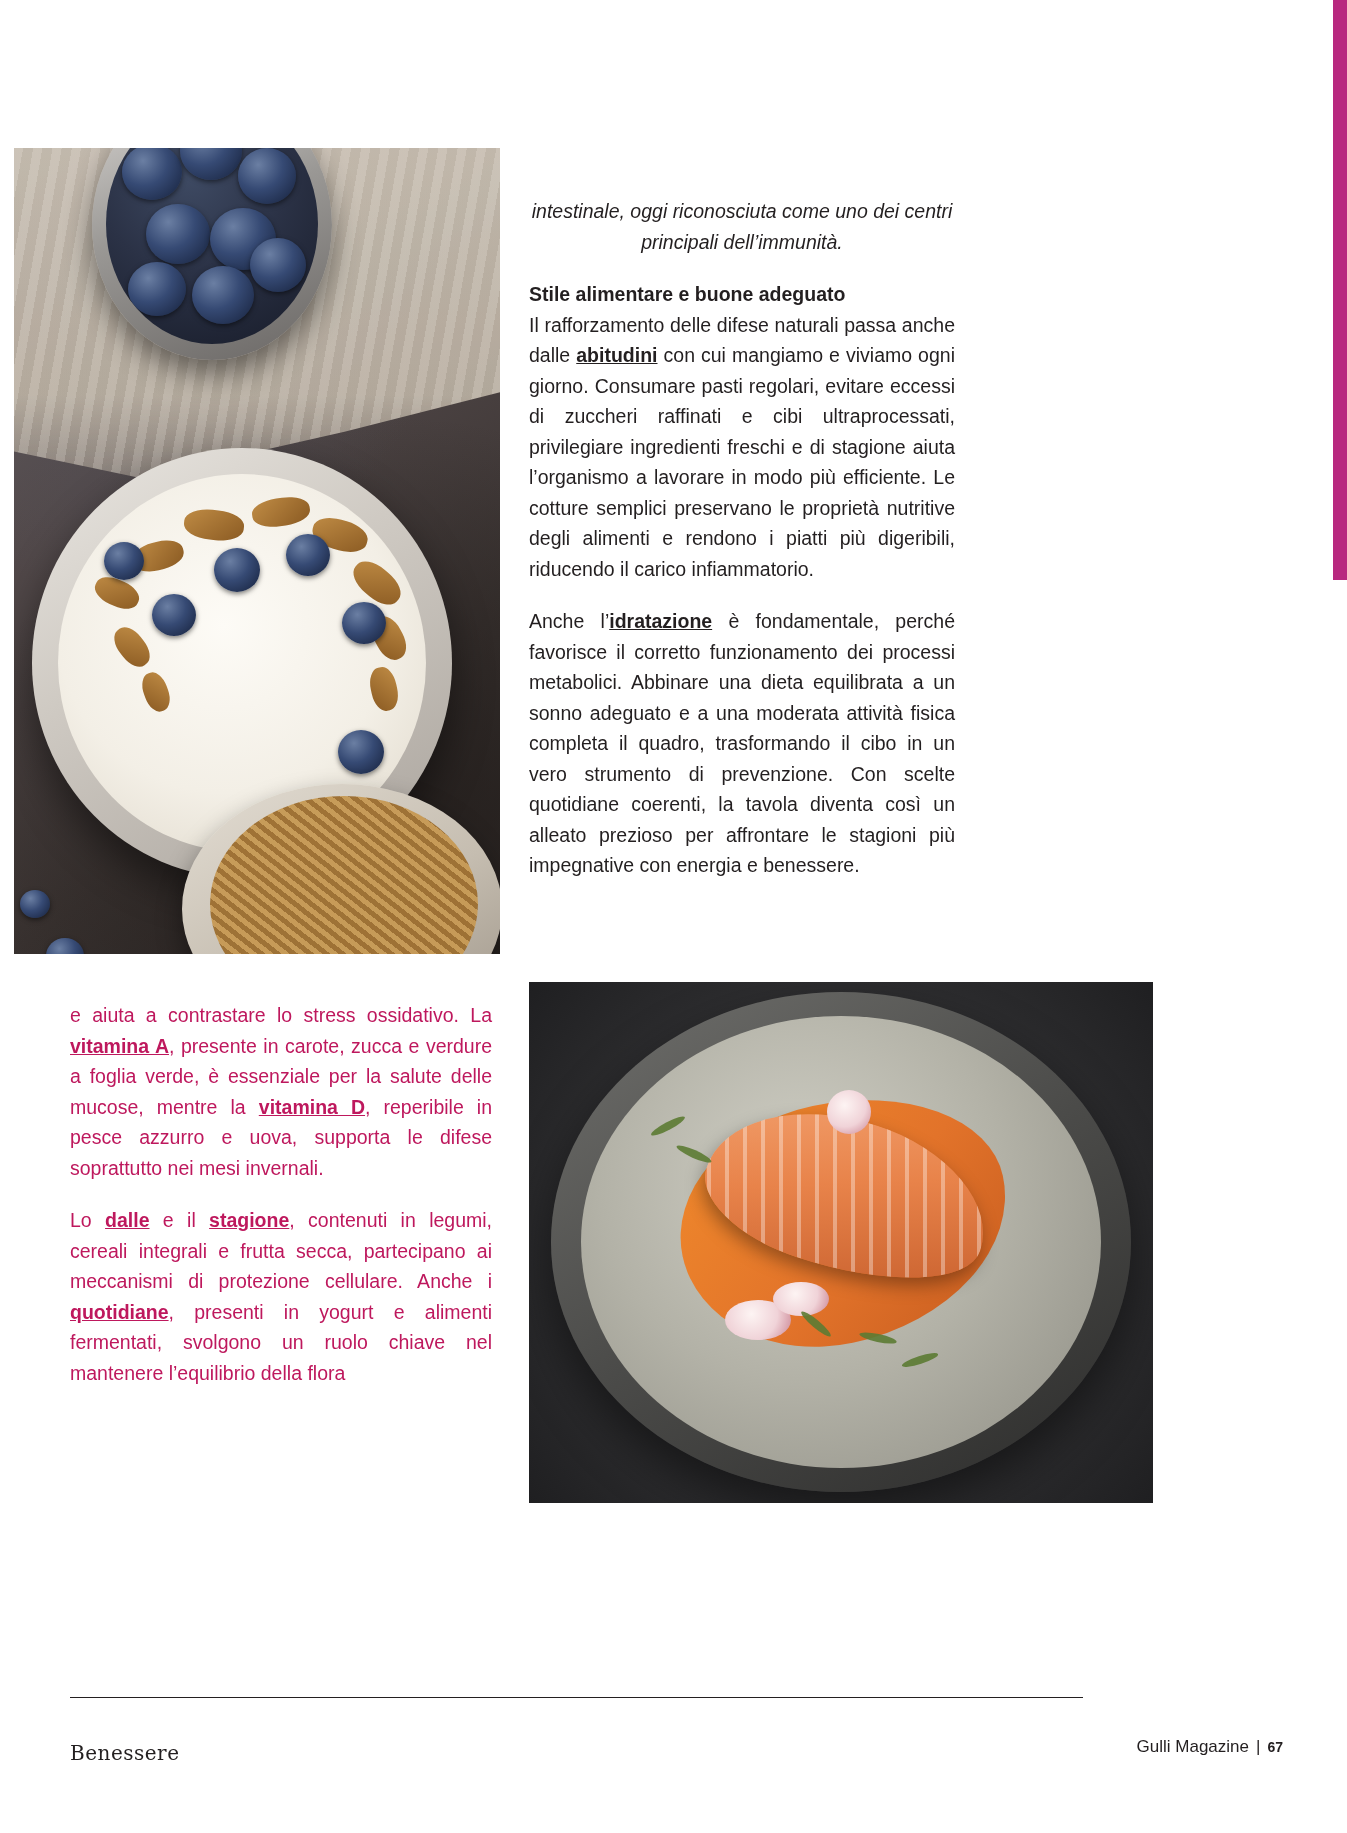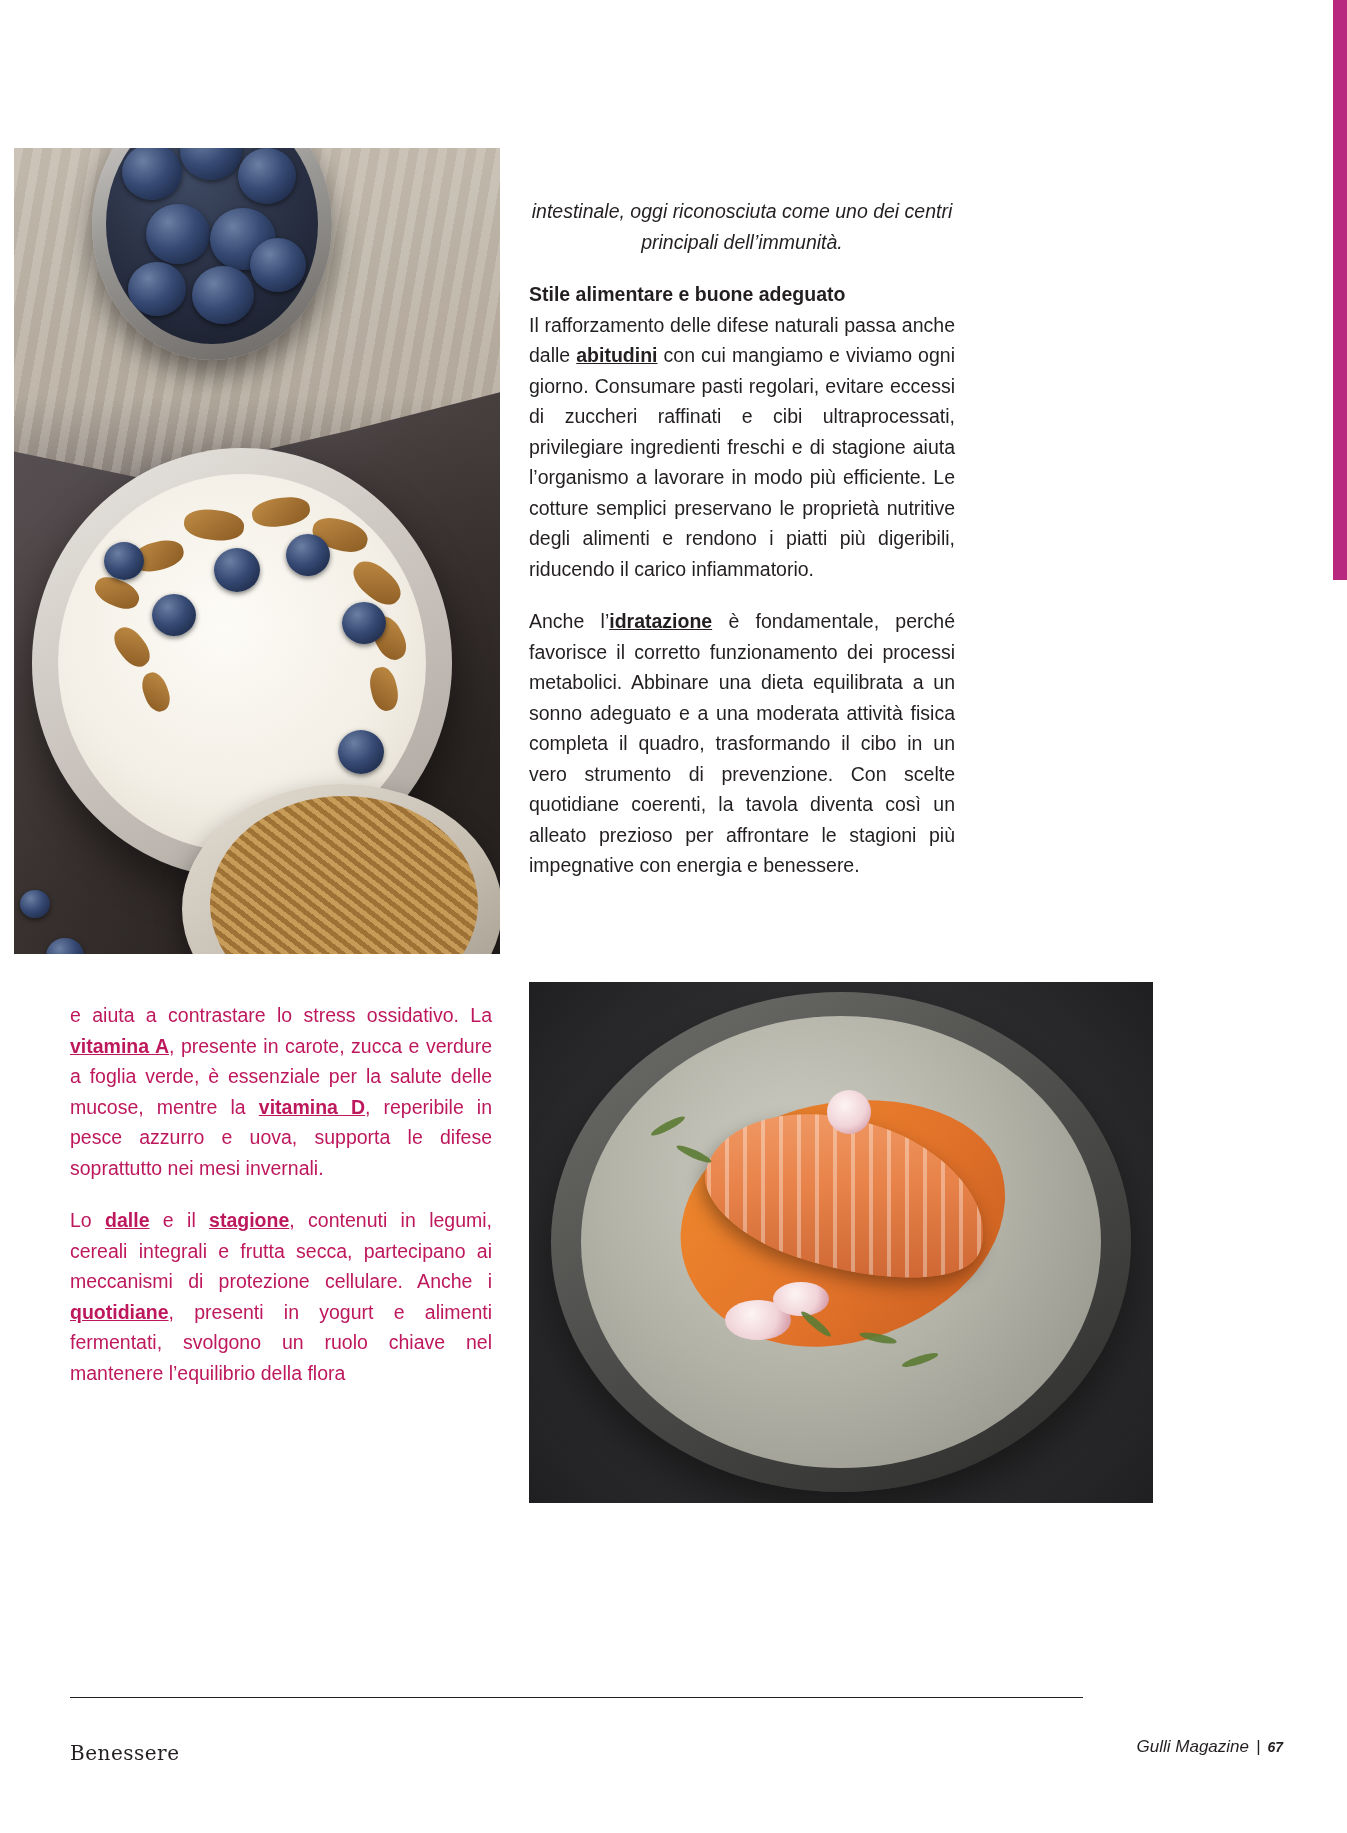--- a/index.html
+++ b/index.html
@@ -241,21 +241,20 @@
   }
   .footer-right {
     position: absolute;
     right: 64px;
     top: 1737px;
     font-size: 17px;
     color: #231f20;
     display: flex;
     align-items: baseline;
     gap: 7px;
-    font-style: italic;
   }
   .footer-right .sep { color: #231f20; }
   .footer-right .pageno { font-weight: bold; font-size: 14px; }
 </style>
 </head>
 <body>
 
 <div class="edge-tab"></div>
 
 <figure class="photo-granola" style="margin:0;">

